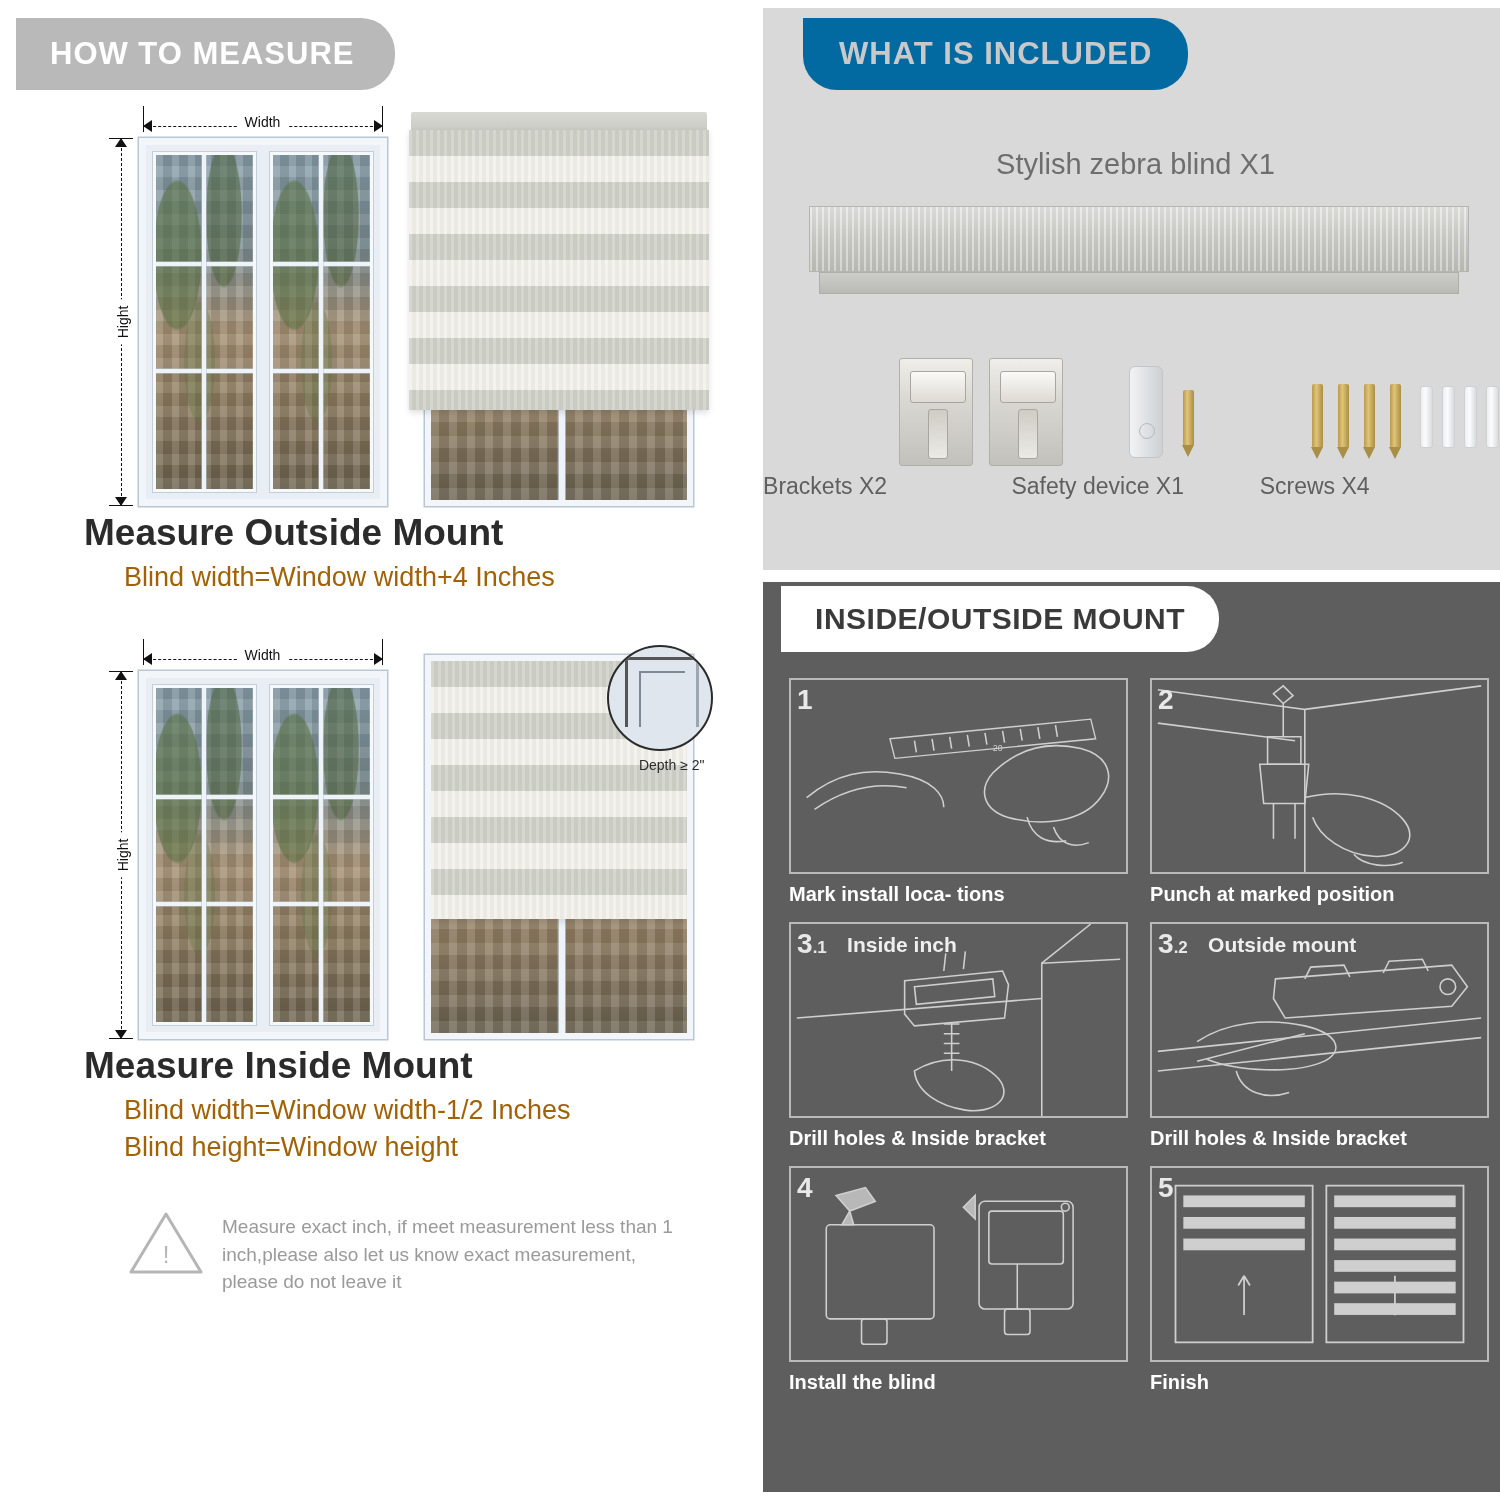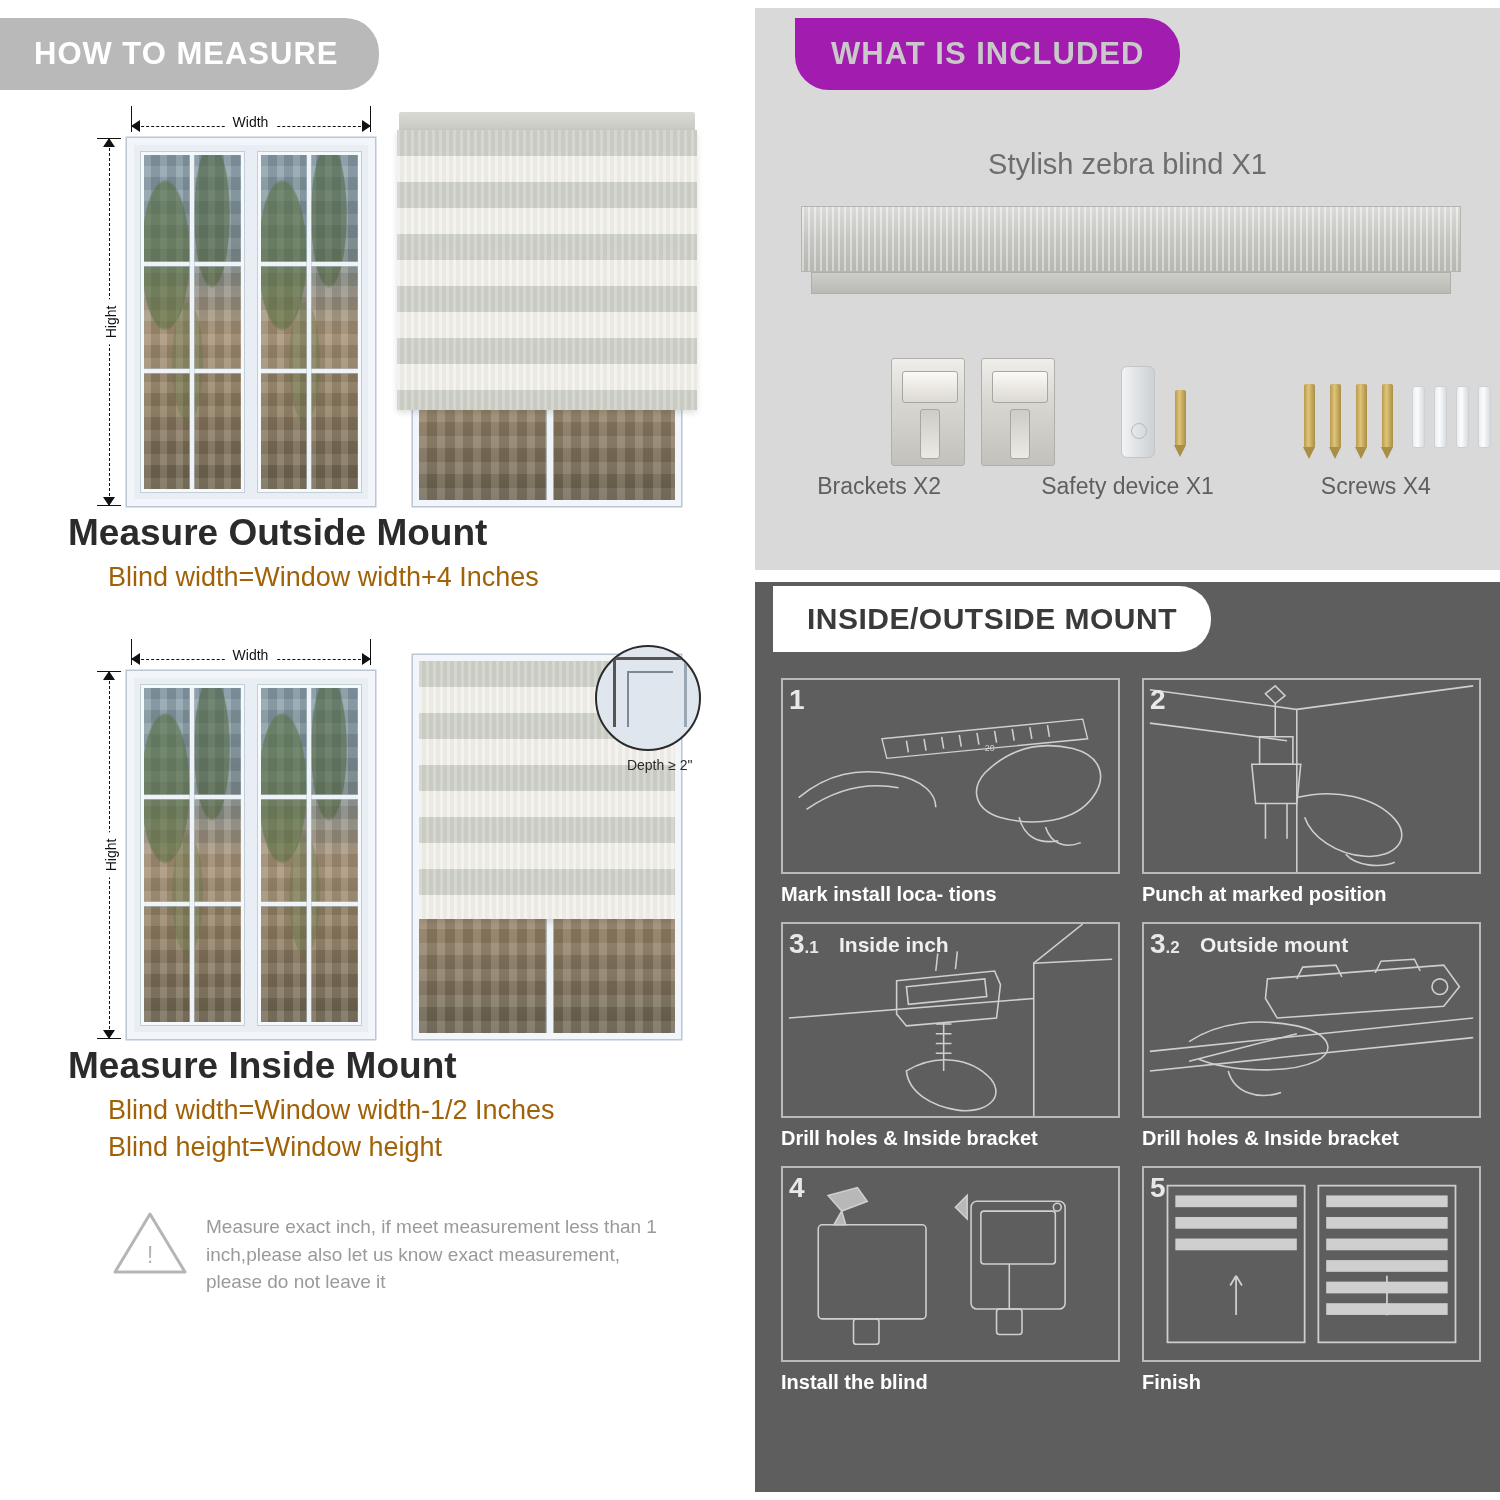--- a/index.html
+++ b/index.html
@@ -2,21 +2,21 @@
 <html><head>
 <meta charset="utf-8">
 <style>
   * { box-sizing: border-box; margin: 0; padding: 0; }
   body {
     width: 1500px; height: 1500px;
     font-family: "Liberation Sans", sans-serif;
     background: #ffffff;
     overflow: hidden;
   }
-  .page { position: relative; width: 1500px; height: 1500px; display: flex; }
+  .page { position: relative; width: 1500px; height: 1500px; display: flex; padding-left: 16px; }
 
   
   .left-col {
     width: 745px; height: 1500px;
     background: #ffffff;
     position: relative;
     padding: 0;
   }
   .badge-measure {
     position: absolute; left: 0; top: 18px;
@@ -215,21 +215,21 @@
     padding: 0;
   }
 
   
   .included-panel {
     position: absolute; left: 10px; top: 8px; width: 745px; height: 562px;
     background: #d9d9d9;
   }
   .badge-included {
     position: absolute; left: 40px; top: 10px;
-    background: #a21caf; color: #c9c9c9;
+    background: #0369a1; color: #c9c9c9;
     font-size: 31px; font-weight: bold; letter-spacing: 1px;
     padding: 18px 36px;
     border-bottom-right-radius: 34px; border-bottom-left-radius: 34px;
     border-top-right-radius: 34px;
   }
   .incl-title {
     position: absolute; left: 0; right: 0; top: 140px; text-align: center;
     font-size: 29px; color: #6e6e6e; font-weight: normal;
   }
   .headrail {
@@ -247,21 +247,21 @@
   .headrail .lip {
     position: absolute; left: 10px; top: 66px; width: 640px; height: 22px;
     background: linear-gradient(180deg,#cdcec9,#b9bab4);
     border: 1px solid #aeafa9;
   }
 
   .parts-row {
     position: absolute; left: 0; right: 0; top: 340px; height: 180px;
     display: flex;
   }
-  .part { flex: 1; position: relative; text-align: center; }
+  .part { flex: 1; position: relative; }
   .part .art { height: 125px; position: relative; }
   .part .cap { font-size: 23px; color: #5f5f5f; }
 
   .bracket {
     position: absolute; top: 10px; width: 74px; height: 108px;
     background: linear-gradient(180deg,#f0eeea,#d9d7d1 40%,#c3c1bb);
     border: 1.5px solid #b1afa9; border-radius: 3px;
   }
   .bracket::before {
     content: ""; position: absolute; left: 10px; top: 12px; width: 54px; height: 30px;

